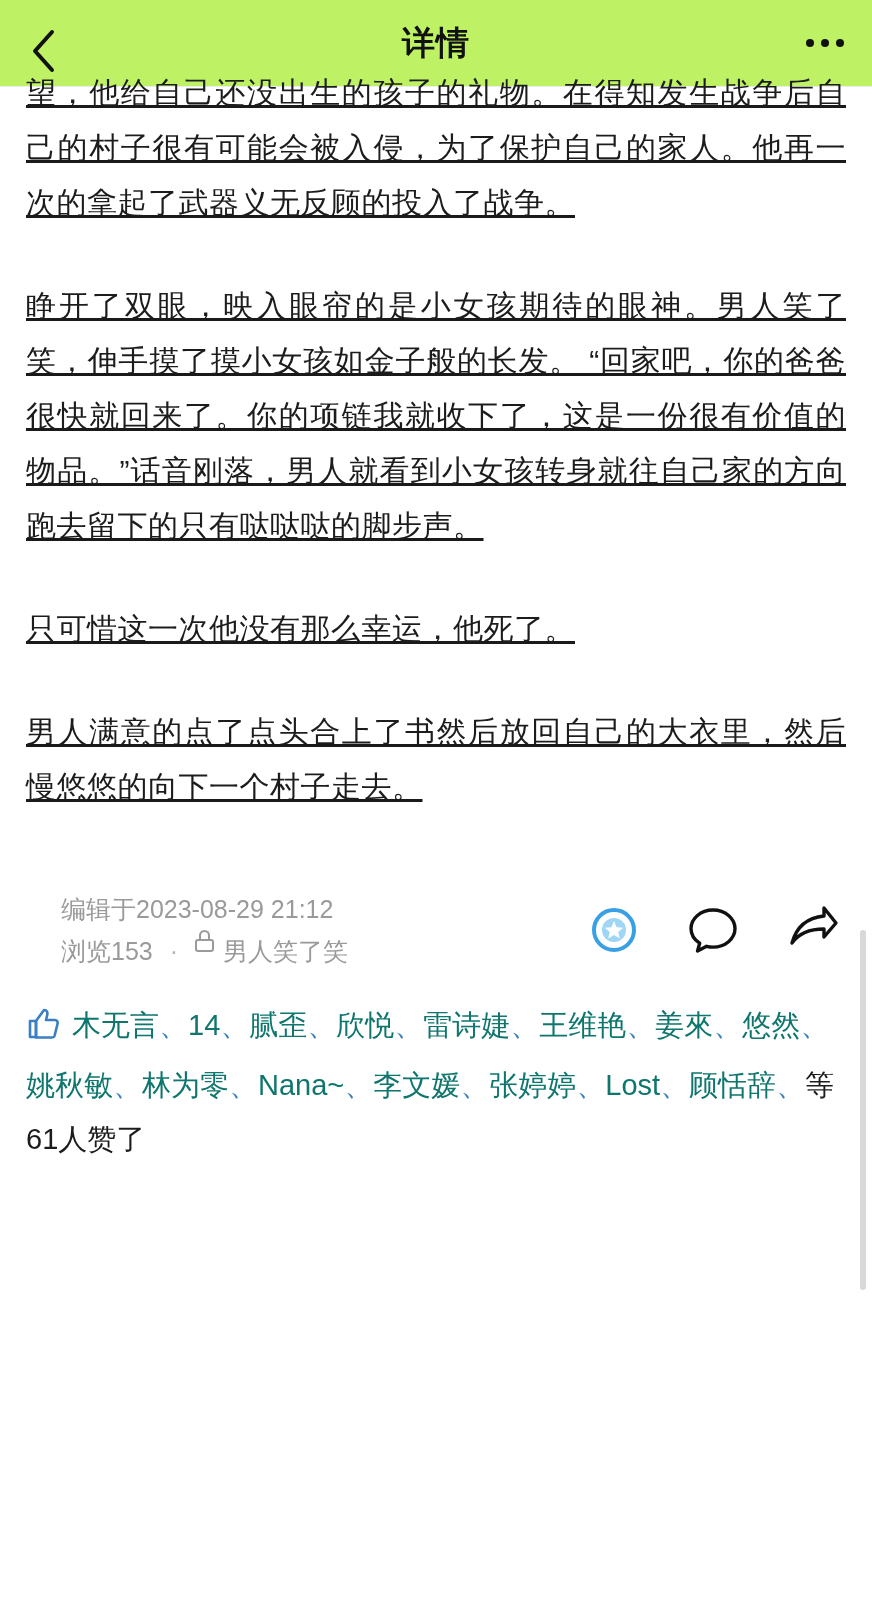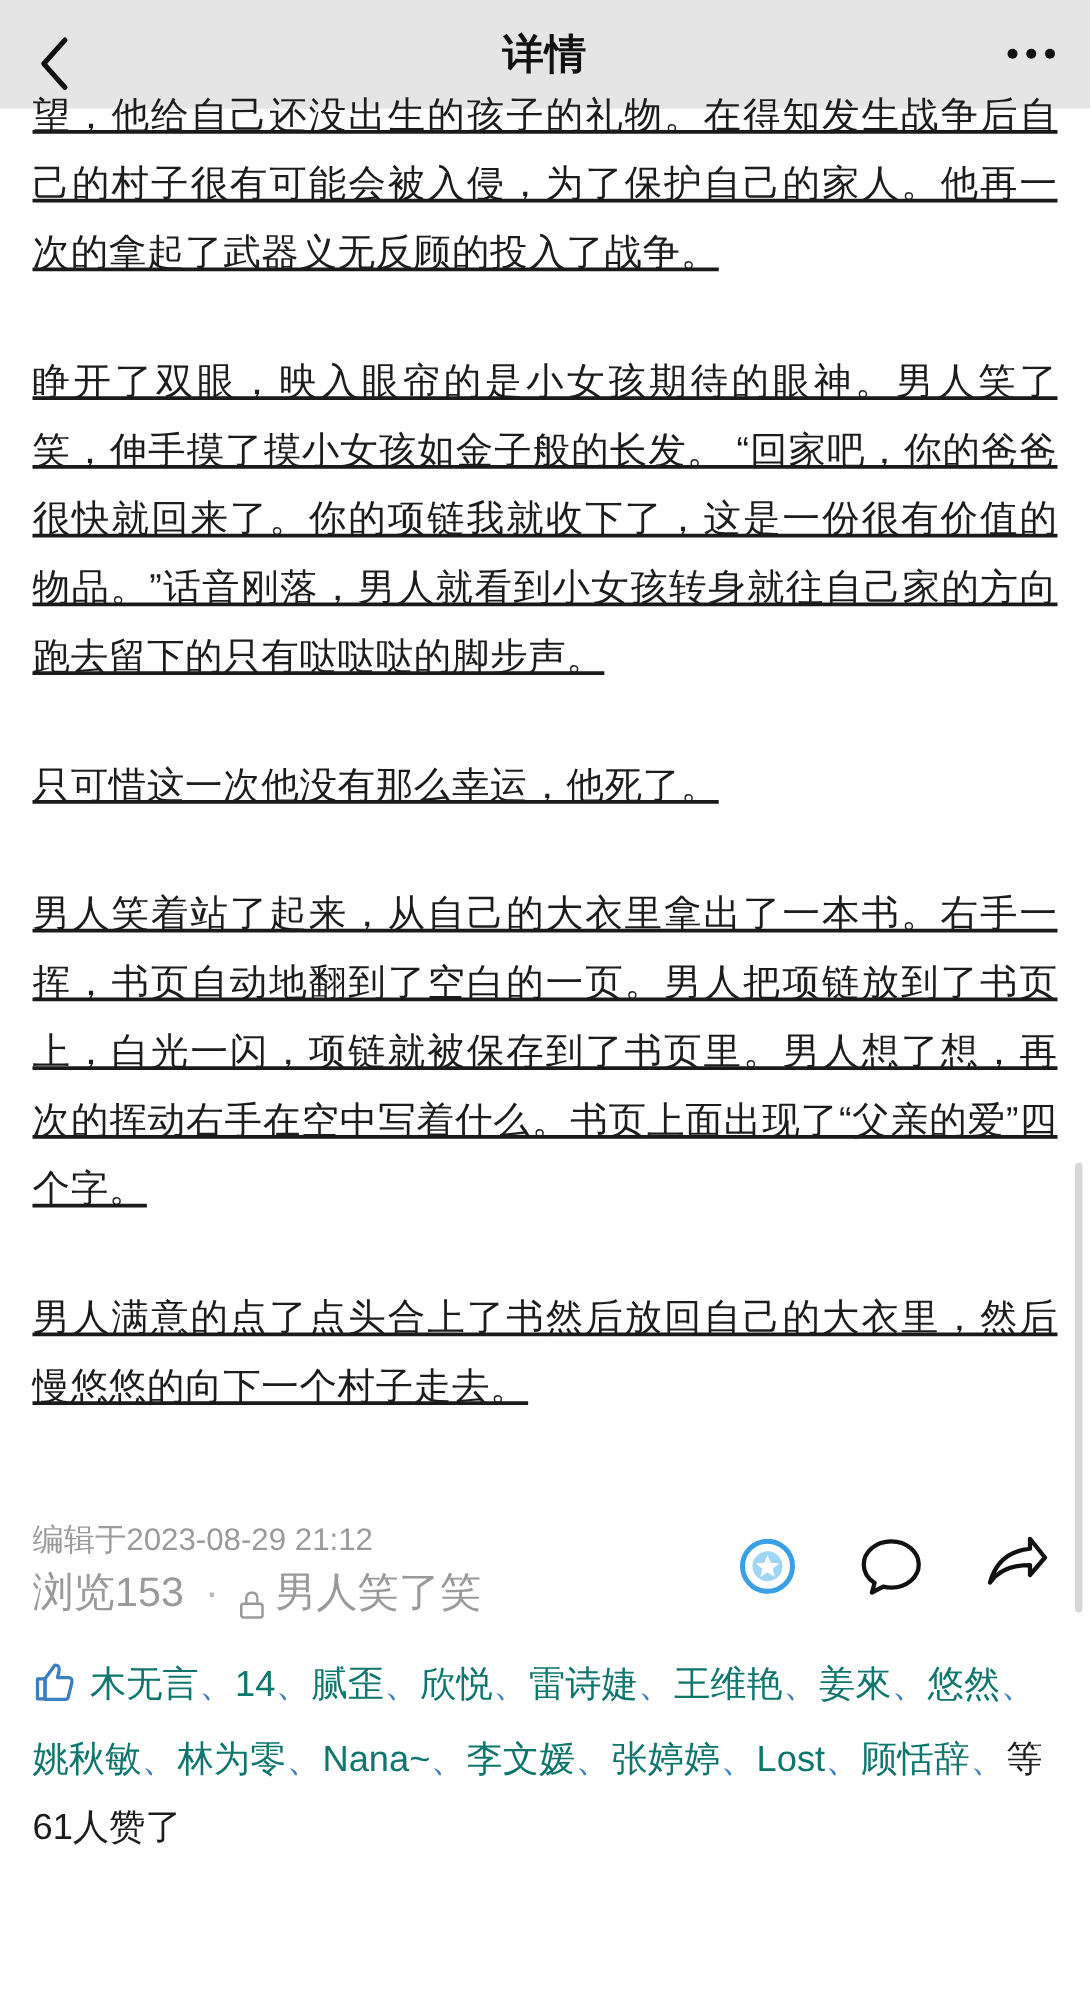--- a/index.html
+++ b/index.html
@@ -16,21 +16,21 @@
     position: relative;
   }
 
   
   .header {
     position: relative;
     height: 86px;
     display: flex;
     align-items: center;
     justify-content: center;
-    background: #e5e5e5;
+    background: #bef264;
     border-bottom: 1px solid #ececec;
   }
   .header-title {
     font-size: 33px;
     font-weight: 700;
     letter-spacing: 1px;
     color: #111;
   }
   .back-icon {
     position: absolute;
@@ -79,37 +79,38 @@
   }
   .para + .para {
     margin-top: 48px;
   }
 
   
   .meta-block {
     margin-top: 74px;
     padding: 0 26px;
     position: relative;
+    margin-left: 35px;
   }
   .meta-row {
     display: flex;
     align-items: center;
     justify-content: space-between;
   }
   .meta-left {
     font-size: 25px;
     line-height: 42px;
     color: #9a9a9a;
   }
   .meta-visible {
     display: flex;
-    align-items: flex-end;
+    align-items: flex-start;
     gap: 9px;
     color: #9a9a9a;
-    font-size: 33px;
+    font-size: 25px;
   }
   .lock-icon {
     display: inline-block;
     width: 19px;
     height: 22px;
     position: relative;
   }
   .lock-icon .body {
     position: absolute;
     bottom: 0;
@@ -195,21 +196,20 @@
       <i></i>
       <i></i>
   </div>
 </div>
 
 <div class="content">
   <p class="para clipped">望，他给自己还没出生的孩子的礼物。在得知发生战争后自己的村子很有可能会被入侵，为了保护自己的家人。他再一次的拿起了武器义无反顾的投入了战争。</p>
   <p class="para">睁开了双眼，映入眼帘的是小女孩期待的眼神。男人笑了笑，伸手摸了摸小女孩如金子般的长发。
 “回家吧，你的爸爸很快就回来了。你的项链我就收下了，这是一份很有价值的物品。”话音刚落，男人就看到小女孩转身就往自己家的方向跑去留下的只有哒哒哒的脚步声。</p>
   <p class="para">只可惜这一次他没有那么幸运，他死了。</p>
-  <p class="para">男人笑着站了起来，从自己的大衣里拿出了一本书。右手一挥，书页自动地翻到了空白的一页。男人把项链放到了书页上，白光一闪，项链就被保存到了书页里。男人想了想，再次的挥动右手在空中写着什么。书页上面出现了“父亲的爱”四个字。</p>
   <p class="para">男人满意的点了点头合上了书然后放回自己的大衣里，然后慢悠悠的向下一个村子走去。</p>
 </div>
 
 <div class="meta-block">
   <div class="meta-row">
     <div class="meta-left">
       <div>编辑于2023-08-29 21:12</div>
       <div class="meta-visible">
         <span>浏览153</span>
         <span class="dot-sep">·</span>

